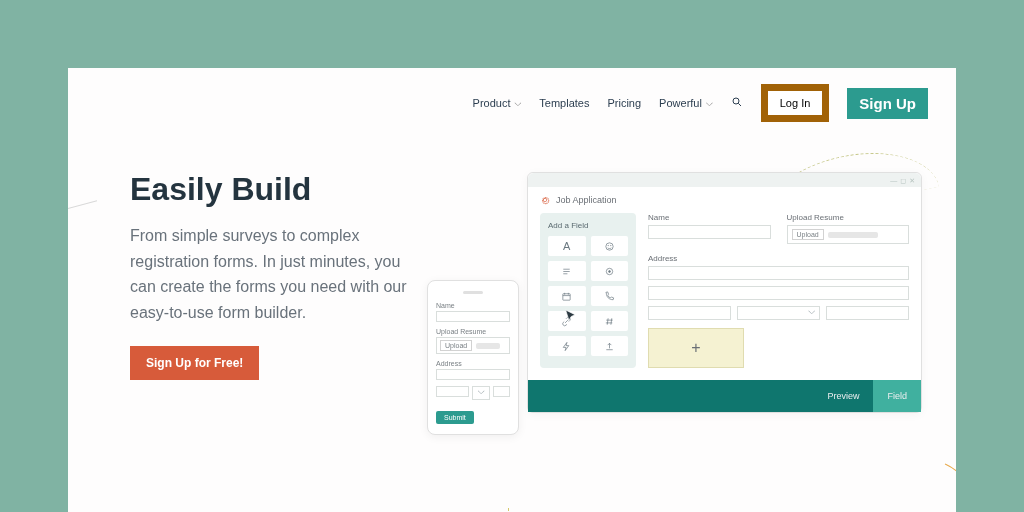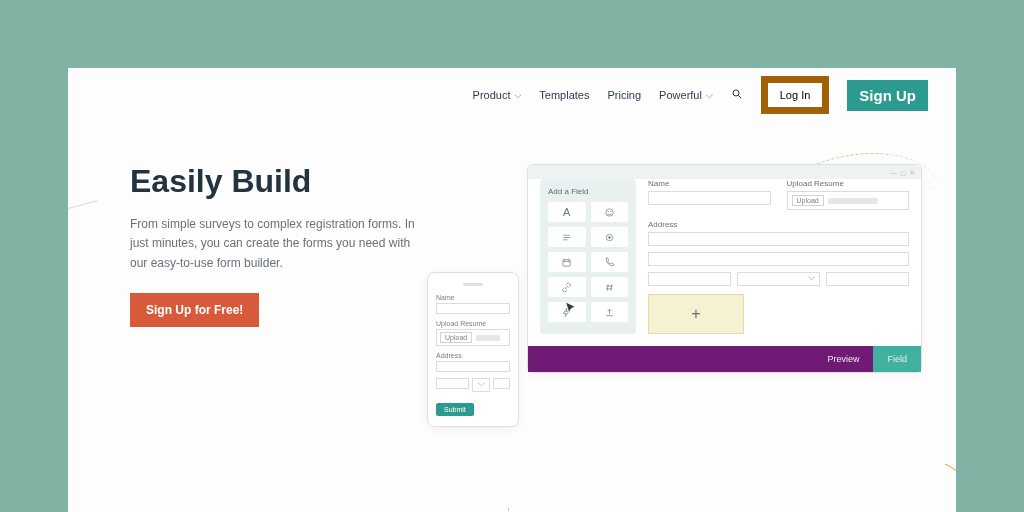--- a/index.html
+++ b/index.html
@@ -15,21 +15,21 @@
     margin: 68px 68px 0 68px;
     height: 480px;
     position: relative;
     overflow: hidden;
   }
   
   .nav {
     display: flex;
     justify-content: flex-end;
     align-items: center;
-    padding: 8px 28px 0 0;
+    padding: 16px 28px 0 0;
     gap: 18px;
     font-size: 11px;
     color: #2c3e50;
   }
   .nav-item { display: flex; align-items: center; gap: 4px; cursor: pointer; }
   .chev { font-size: 9px; color: #888; }
   .search-icon { width: 12px; height: 12px; color: #2c3e50; }
   .btn-outline {
     border: 7px solid #a16207;
     padding: 6px 12px;
@@ -55,21 +55,21 @@
   }
   .hero-left { width: 290px; flex-shrink: 0; }
   .hero-title {
     font-size: 32px;
     line-height: 1.1;
     font-weight: 800;
     color: #24343f;
     margin-bottom: 16px;
   }
   .hero-p {
-    font-size: 12px;
+    font-size: 16px;
     line-height: 1.6;
     color: #69727b;
     margin-bottom: 14px;
   }
   .btn-cta {
     background: #d75b3a;
     color: #fff;
     border: none;
     padding: 10px 16px;
     font-size: 12px;
@@ -152,22 +152,22 @@
   .addr-grid .field-input.full { grid-column: 1/-1; }
   .addzone {
     margin-top: 8px;
     width: 96px; height: 40px;
     background: #f5f2d2;
     border: 1px solid #e0dcb0;
     display: flex; align-items: center; justify-content: center;
     color: #6a6f75; font-size: 16px; font-weight: 300;
   }
   .desktop-footer {
-    background: #701a75;
-    height: 26px;
+    background: #0f766e;
+    height: 32px;
     display: flex; justify-content: flex-end; align-items: center;
     gap: 0;
   }
   .footer-btn {
     font-size: 9px; padding: 0 14px; color: #eaeeef;
     height:100%; display:flex; align-items:center;
   }
   .footer-save { background: #40b09f; }
   
   .phone {
@@ -278,20 +278,26 @@
       <button class="btn-cta">Sign Up for Free!</button>
     </div>
 
     <div class="hero-right">
 
       <div class="desktop">
         <div class="desktop-bar">
           <span class="win-dot">—</span>
           <span class="win-dot">◻</span>
           <span class="win-dot">✕</span>
+        </div>
+        <div class="desktop-title">
+          <svg class="gear" viewBox="0 0 24 24" fill="currentColor">
+              <path d="M12 8a4 4 0 100 8 4 4 0 000-8zm9 4l-2-1 1-2-2-2-2 1-1-2h-3l-1 2-2-1-2 2 1 2-2 1v3l2 1-1 2 2 2 2-1 1 2h3l1-2 2 1 2-2-1-2 2-1v-3z" fill="none" stroke="currentColor" stroke-width="1.5"></path>
+            </svg>
+          <span>Job Application</span>
         </div>
         <div class="desktop-body">
           <div class="palette">
             <div class="palette-title">Add a Field</div>
             <div class="palette-grid">
               <div class="palette-cell">A</div>
               <div class="palette-cell">
                   <svg viewBox="0 0 24 24">
                     <circle cx="12" cy="12" r="8"></circle>
                     <circle cx="9" cy="10" r="0.5" fill="#6a7880"></circle>

